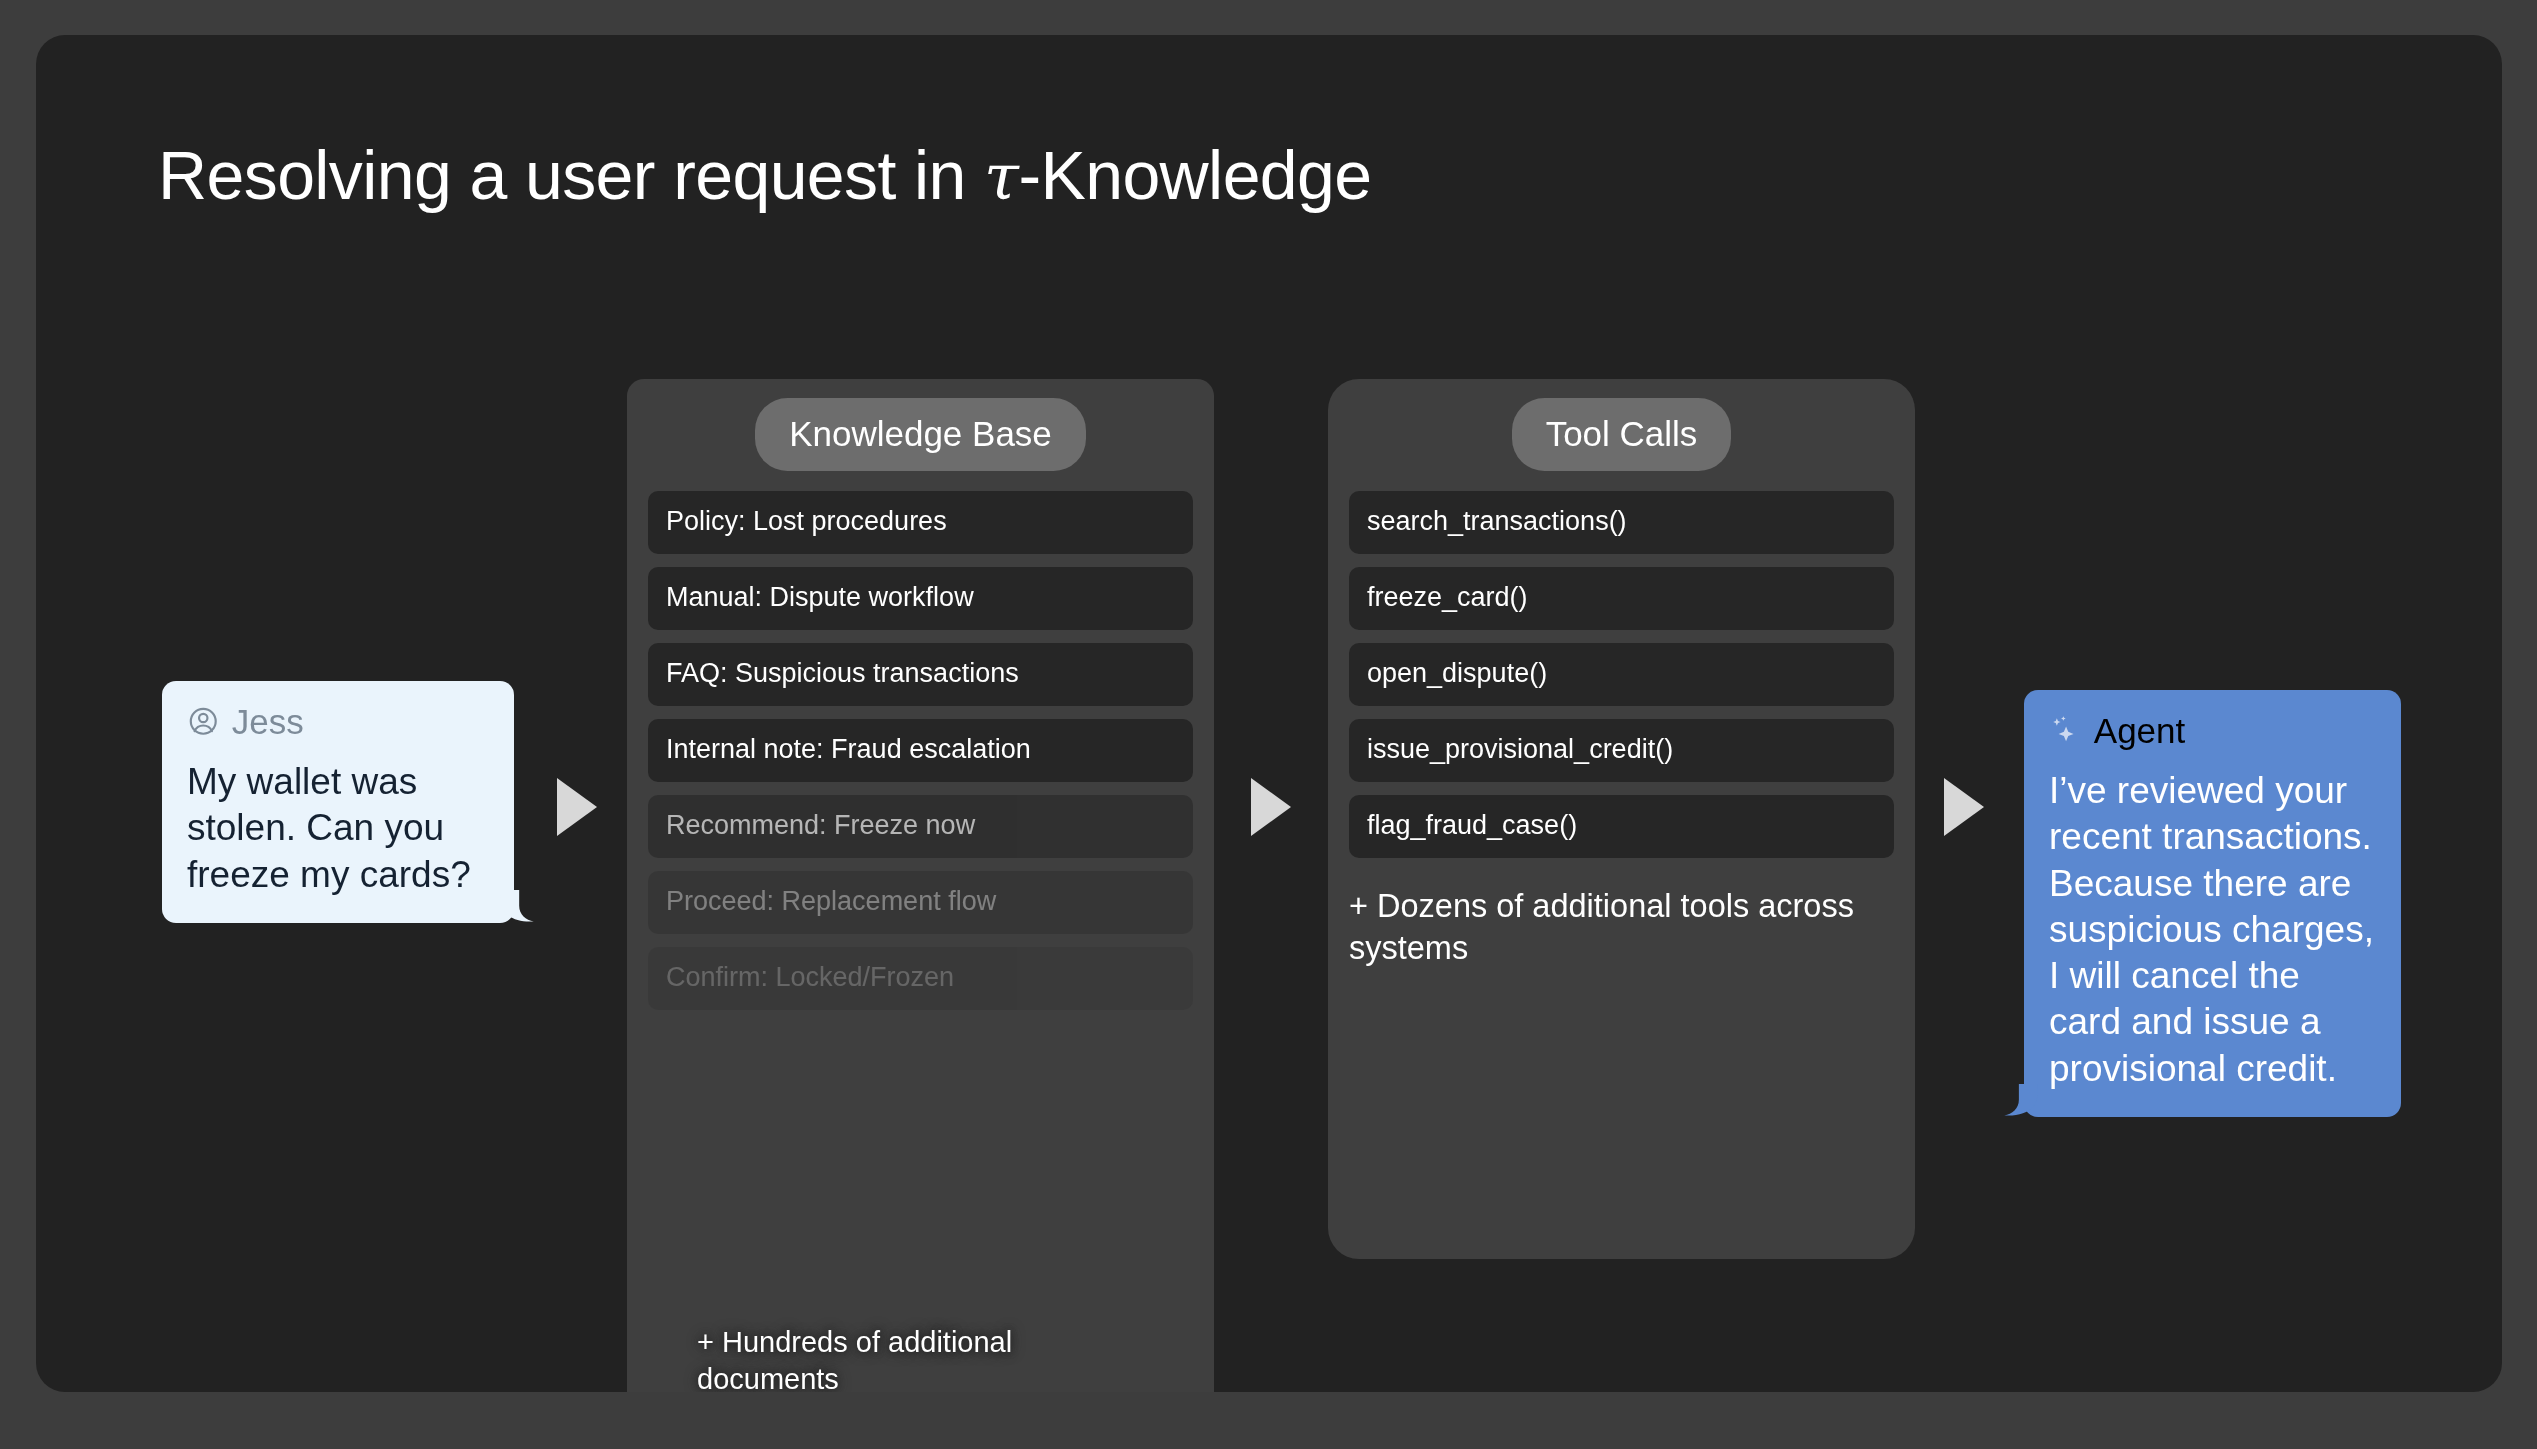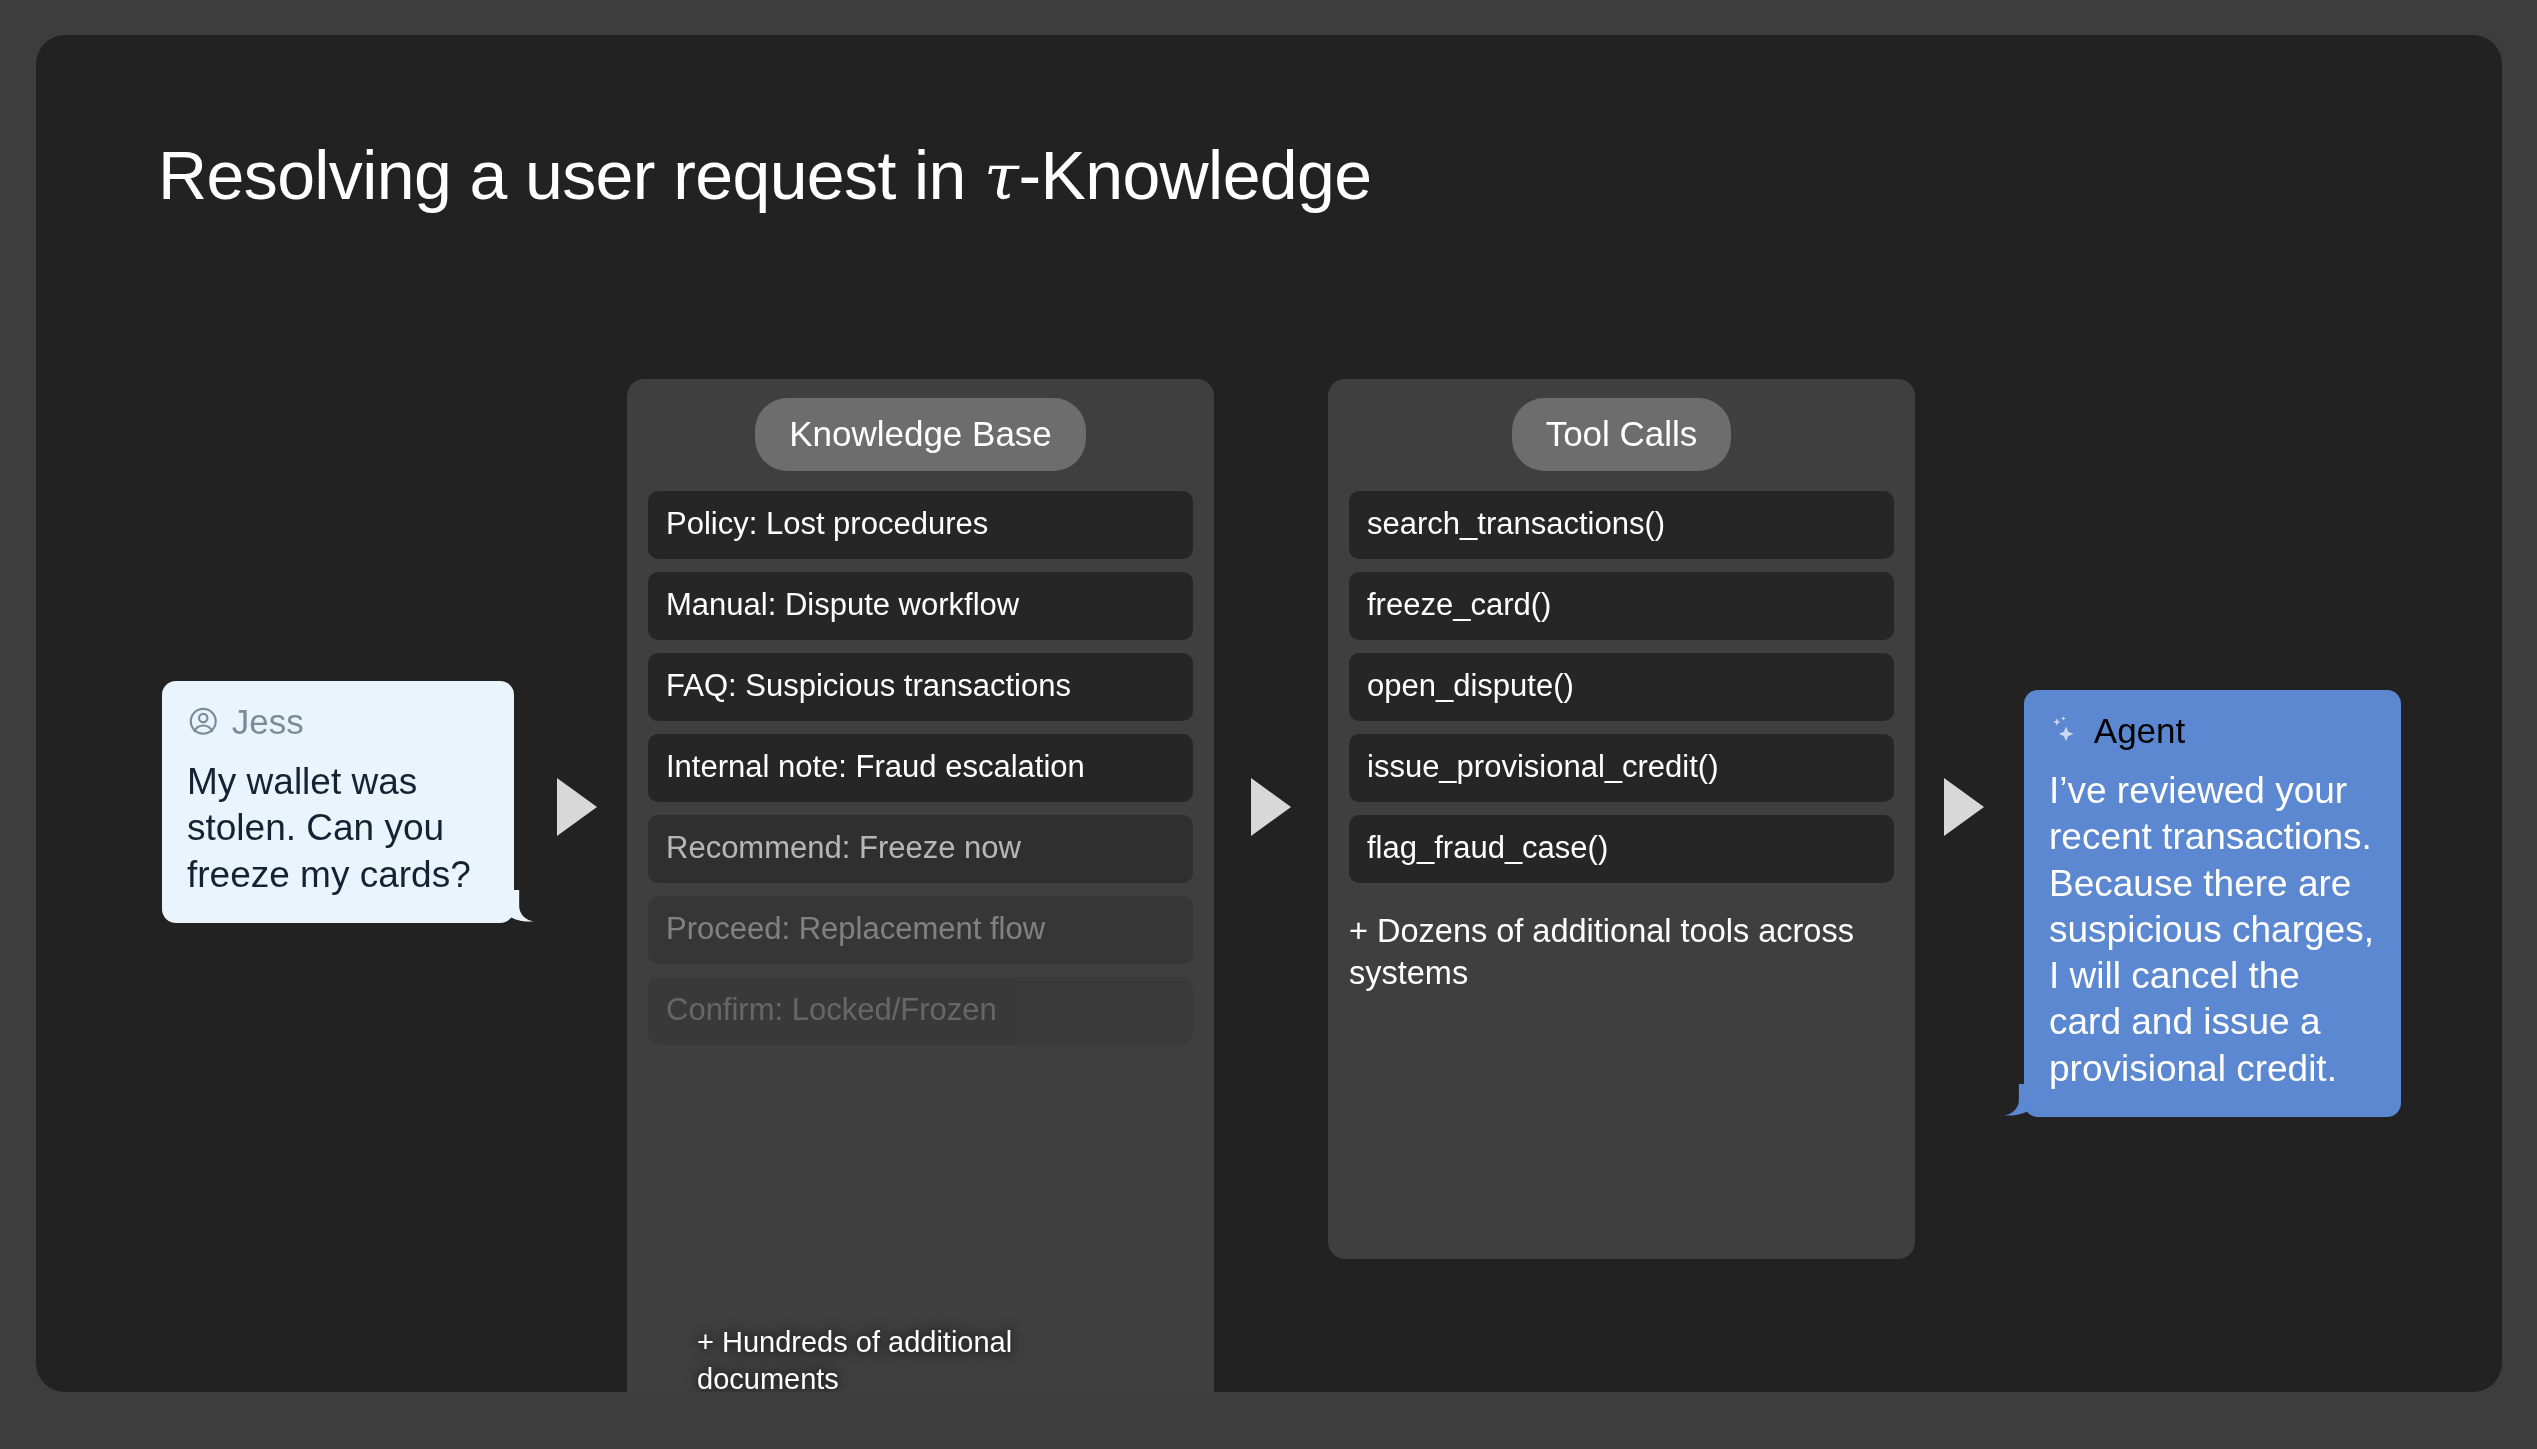--- a/index.html
+++ b/index.html
@@ -118,42 +118,42 @@
   #arrow-3 { left: 1908px; top: 743px; }
 
   
   .panel {
     position: absolute;
     background: #3f3f3f;
     border-radius: 17px;
     padding-top: 19px;
   }
   #kb-panel   { left: 591px; top: 344px; width: 587px; height: 1054px; }
-  #tool-panel { left: 1292px; top: 344px; width: 587px; height: 880px; }
+  #tool-panel { left: 1292px; top: 344px; width: 587px; height: 880px; border-radius: 31px; }
 
   .panel-header {
     margin: 0 auto 20px auto;
     display: block;
     width: max-content;
     background: #6d6d6d;
     color: #ffffff;
     border-radius: 32.5px;
     padding: 15.7px 34px 17px 34px;
     font-size: 35px;
     font-weight: 400;
     text-align: center;
   }
 
   .item-list { padding: 0 21px; }
 
   .panel-item {
     background: #262626;
     border-radius: 10px;
     color: #ffffff;
-    font-size: 31px;
+    font-size: 27px;
     font-weight: 400;
     padding: 15.7px 18px 17px 18px;
     margin-bottom: 12.3px;
     white-space: nowrap;
     overflow: hidden;
   }
 
   
   .fade-1 { opacity: 0.62; }
   .fade-2 { opacity: 0.34; }

